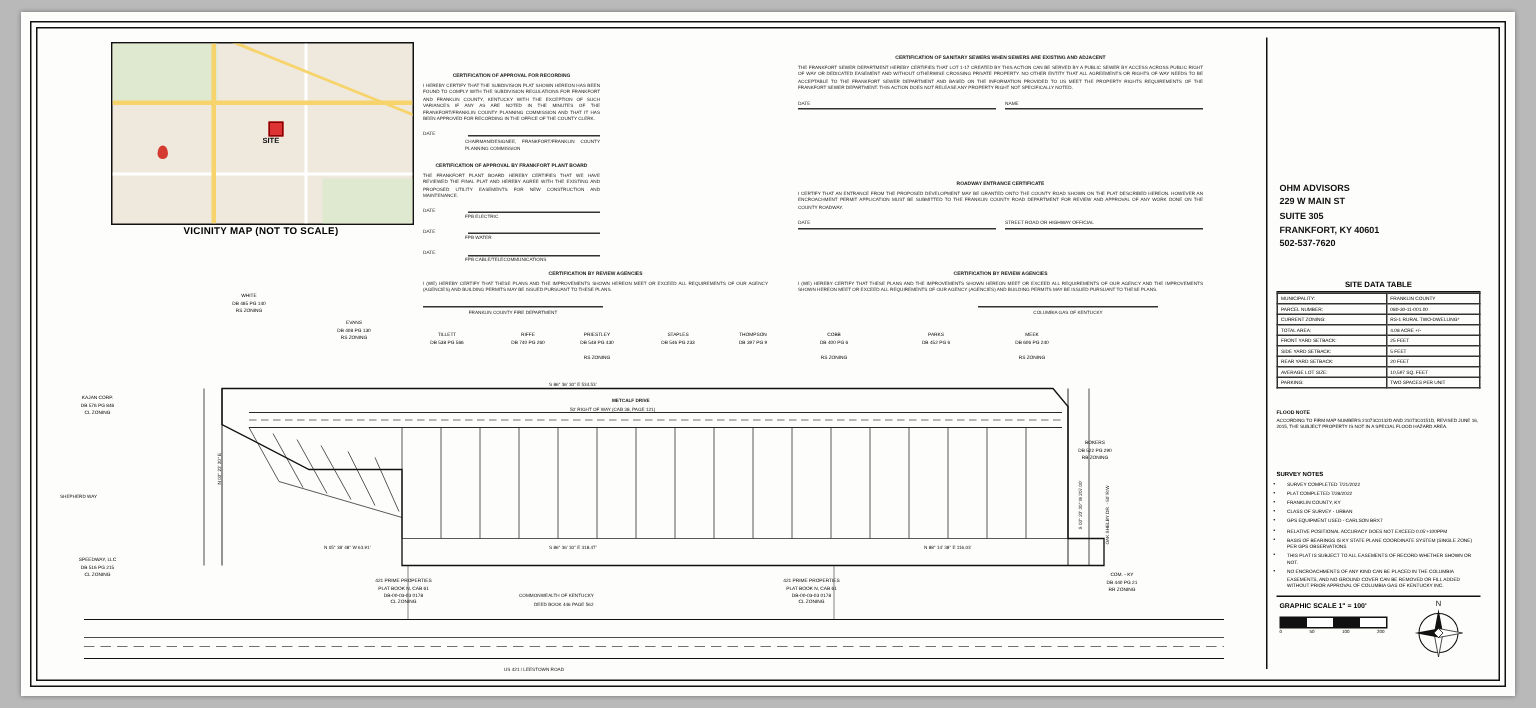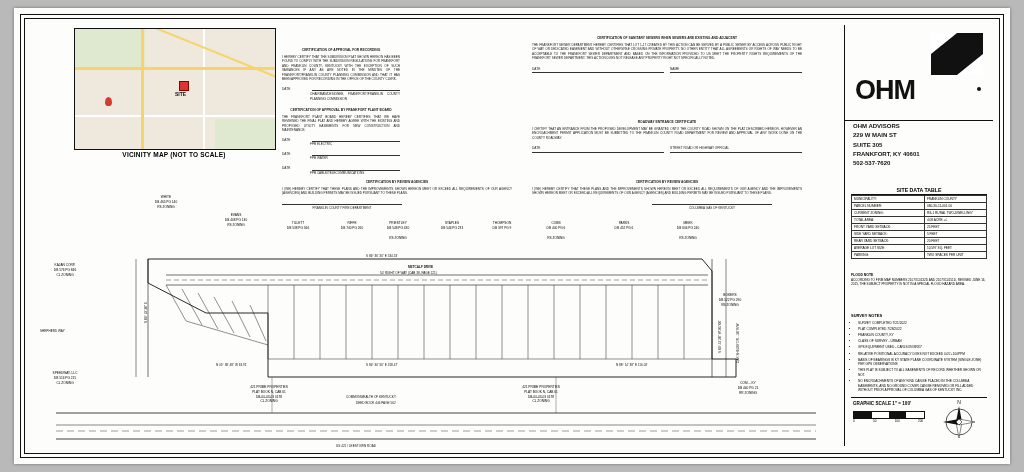--- a/index.html
+++ b/index.html
@@ -140,25 +140,20 @@
       </div>
   </div>
 
   <div class="certcol" style="left:518px;top:172px;width:270px;">
     <span class="hd">CERTIFICATION BY REVIEW AGENCIES</span>
     <span>I (WE) HEREBY CERTIFY THAT THESE PLANS AND THE IMPROVEMENTS SHOWN HEREON MEET OR EXCEED ALL REQUIREMENTS OF OUR AGENCY AND THE IMPROVEMENTS SHOWN HEREON MEET OR EXCEED ALL REQUIREMENTS OF OUR AGENCY (AGENCIES) AND BUILDING PERMITS MAY BE ISSUED PURSUANT TO THESE PLANS.</span>
     <div style="font-size:3.1px;margin-top:8px;text-align:center;border-top:.6px solid #333;width:120px;margin-left:120px;padding-top:1px;">COLUMBIA GAS OF KENTUCKY</div>
   </div>
 
   <div class="titleblock">
-    <div class="tb-logo">
-      <div class="logo-mark"></div>
-      <div class="logo-word">OHM</div>
-      <div class="logo-dot"></div>
-    </div>
     <div class="tb-addr">
       <div>OHM ADVISORS</div>
       <div>229 W MAIN ST</div>
       <div>SUITE 305</div>
       <div>FRANKFORT, KY 40601</div>
       <div>502-537-7620</div>
     </div>
 
     <table class="sdt">
       <caption>SITE DATA TABLE</caption>

